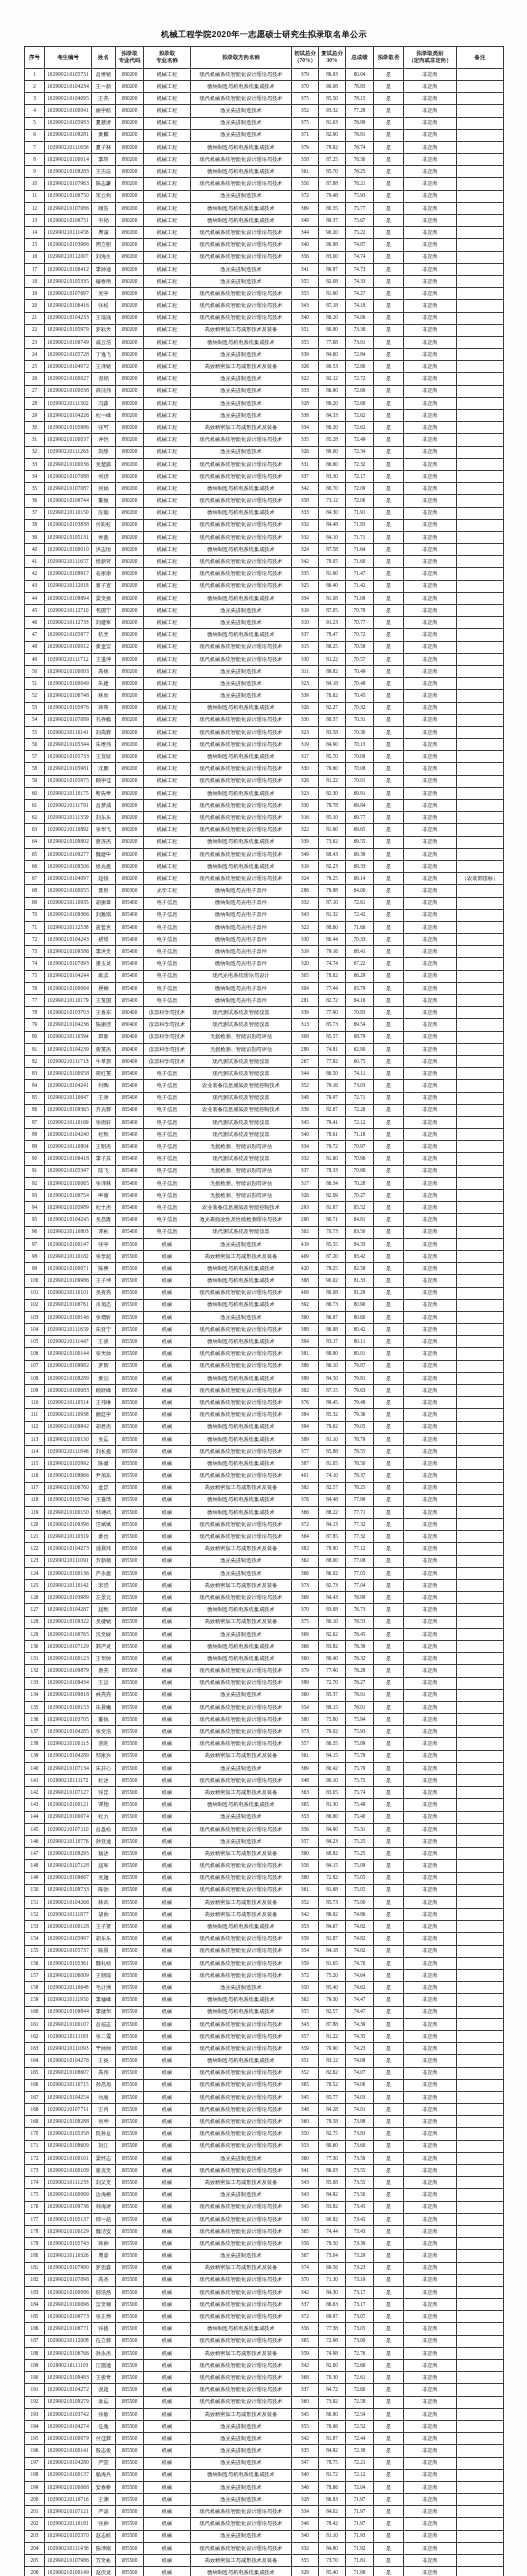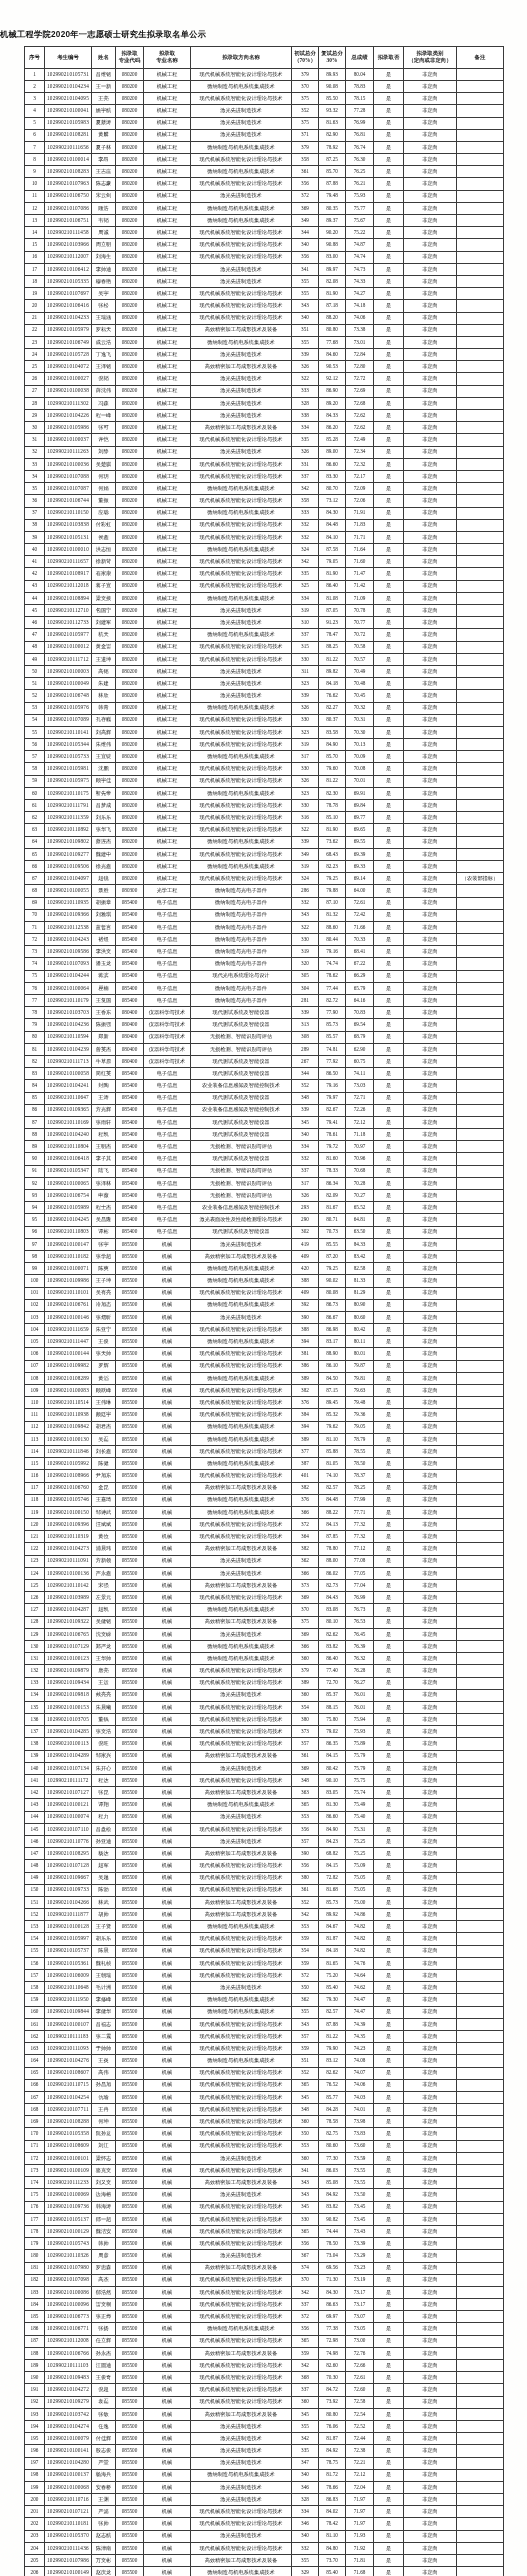--- a/index.html
+++ b/index.html
@@ -10,20 +10,21 @@
     -webkit-font-smoothing:antialiased;
   }
   .page{
     width:528px;
     min-height:2667px;
     background:#fefefd;
     box-sizing:border-box;
     padding-top:29px;
   }
   .doc-title{
+    text-align:center;
     font-family:"Liberation Sans","DejaVu Sans",sans-serif;
     font-weight:bold;
     font-size:8.2px;
     letter-spacing:0.3px;
     margin:0 0 6.2px 0;
     color:#111;
   }
   table.admission{
     border-collapse:collapse;
     table-layout:fixed;

